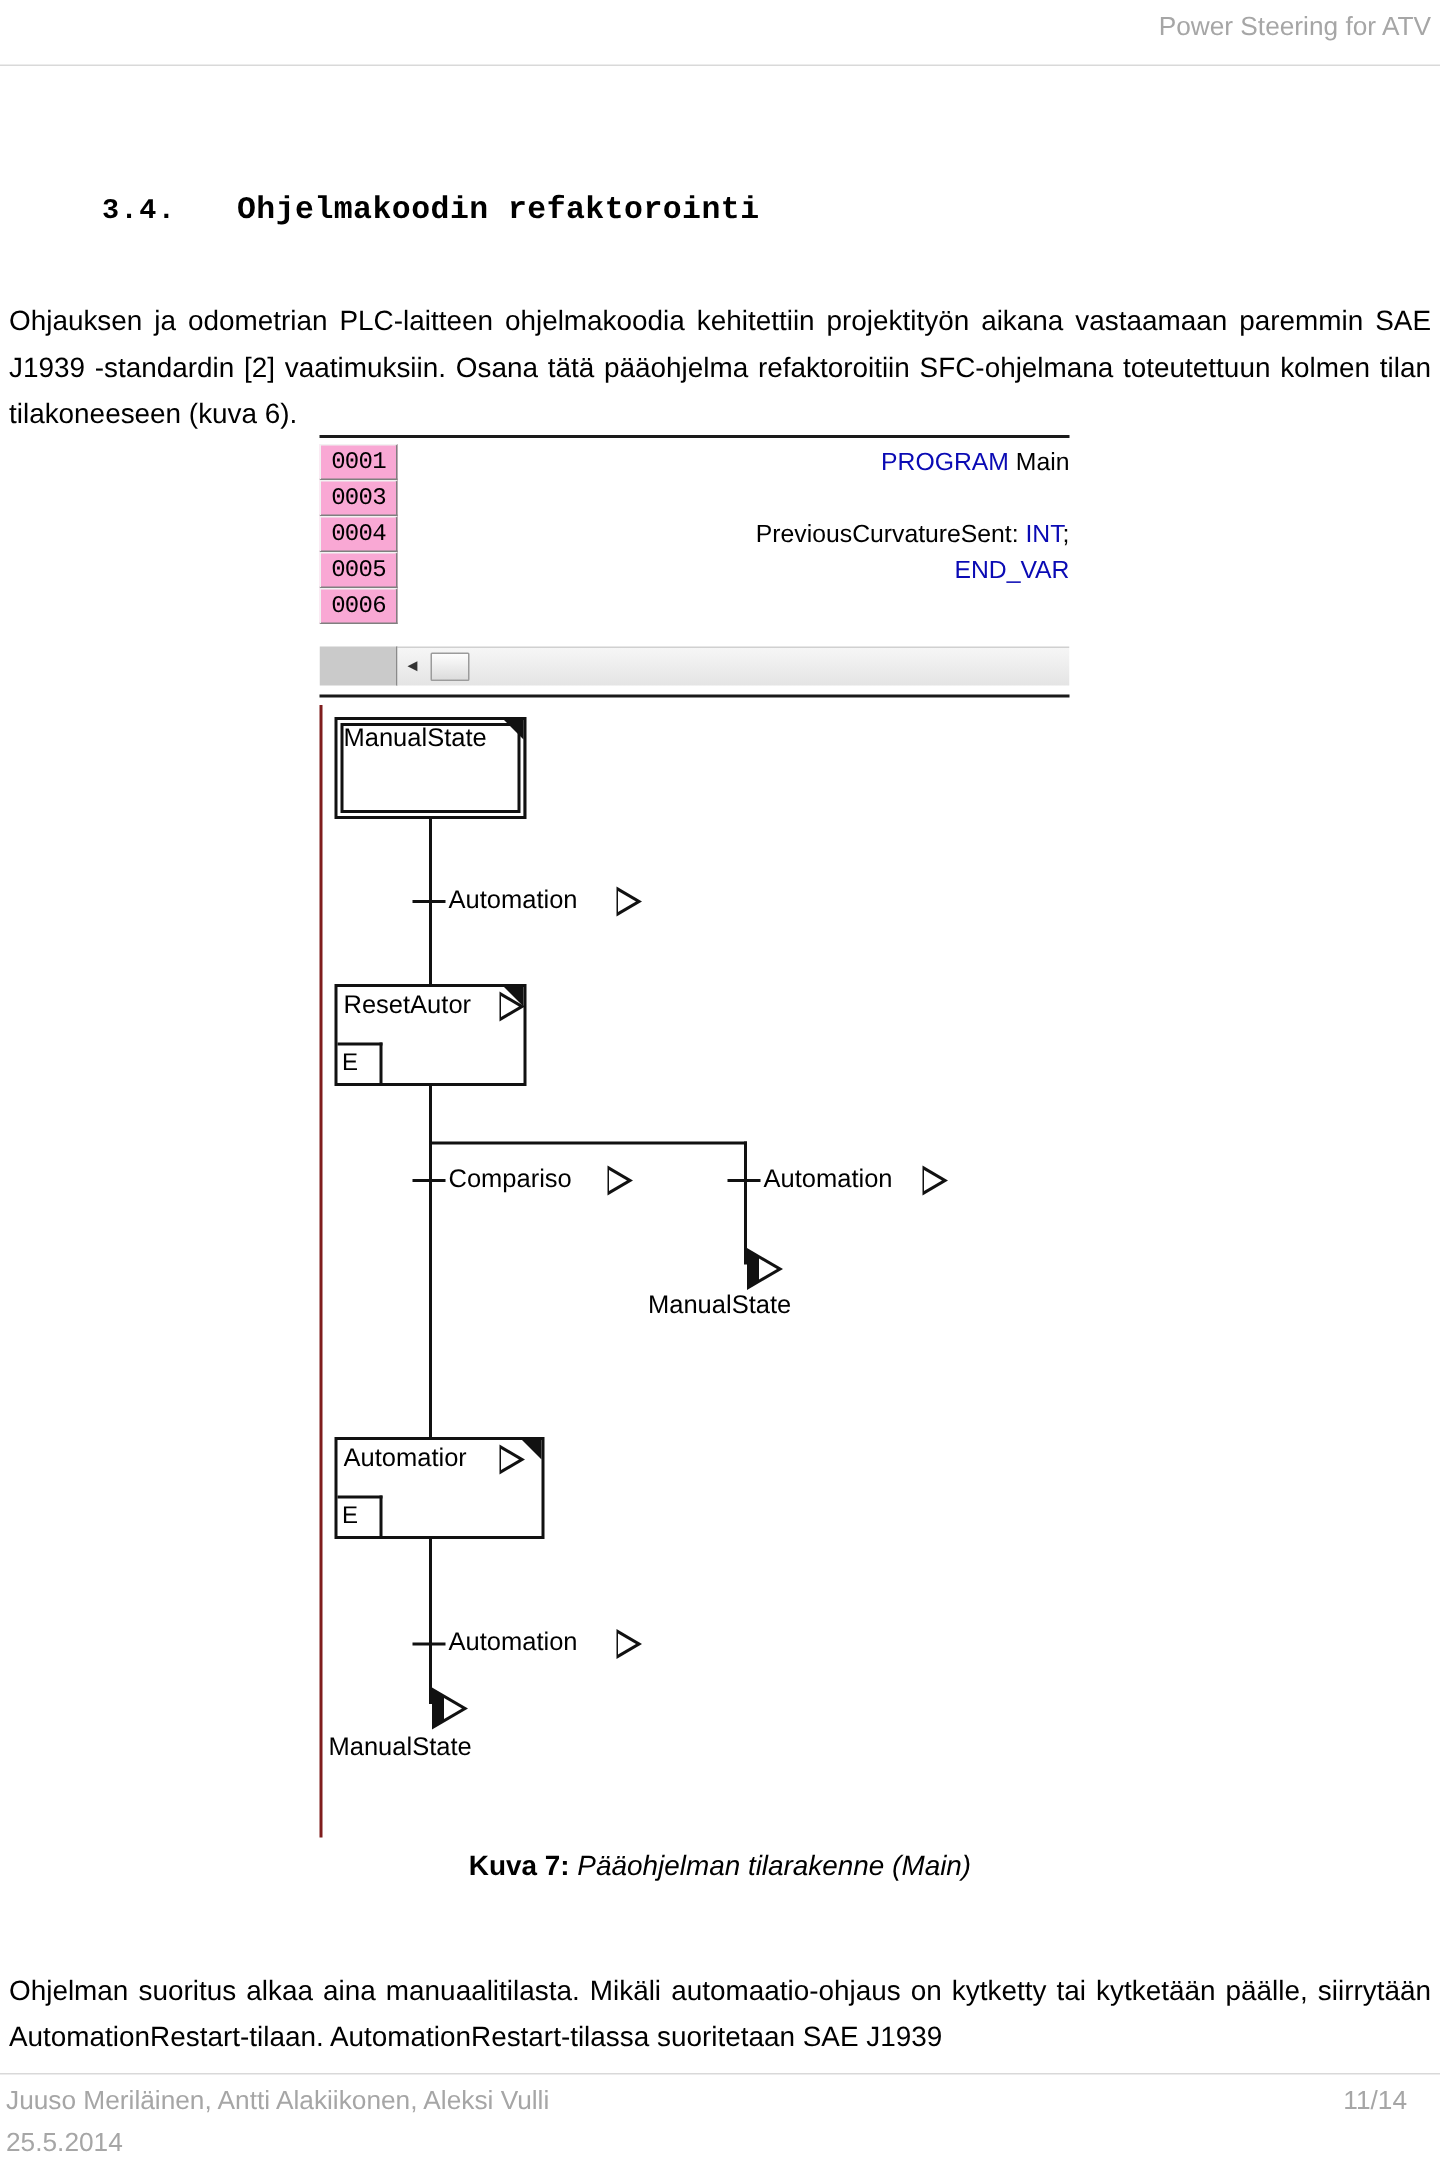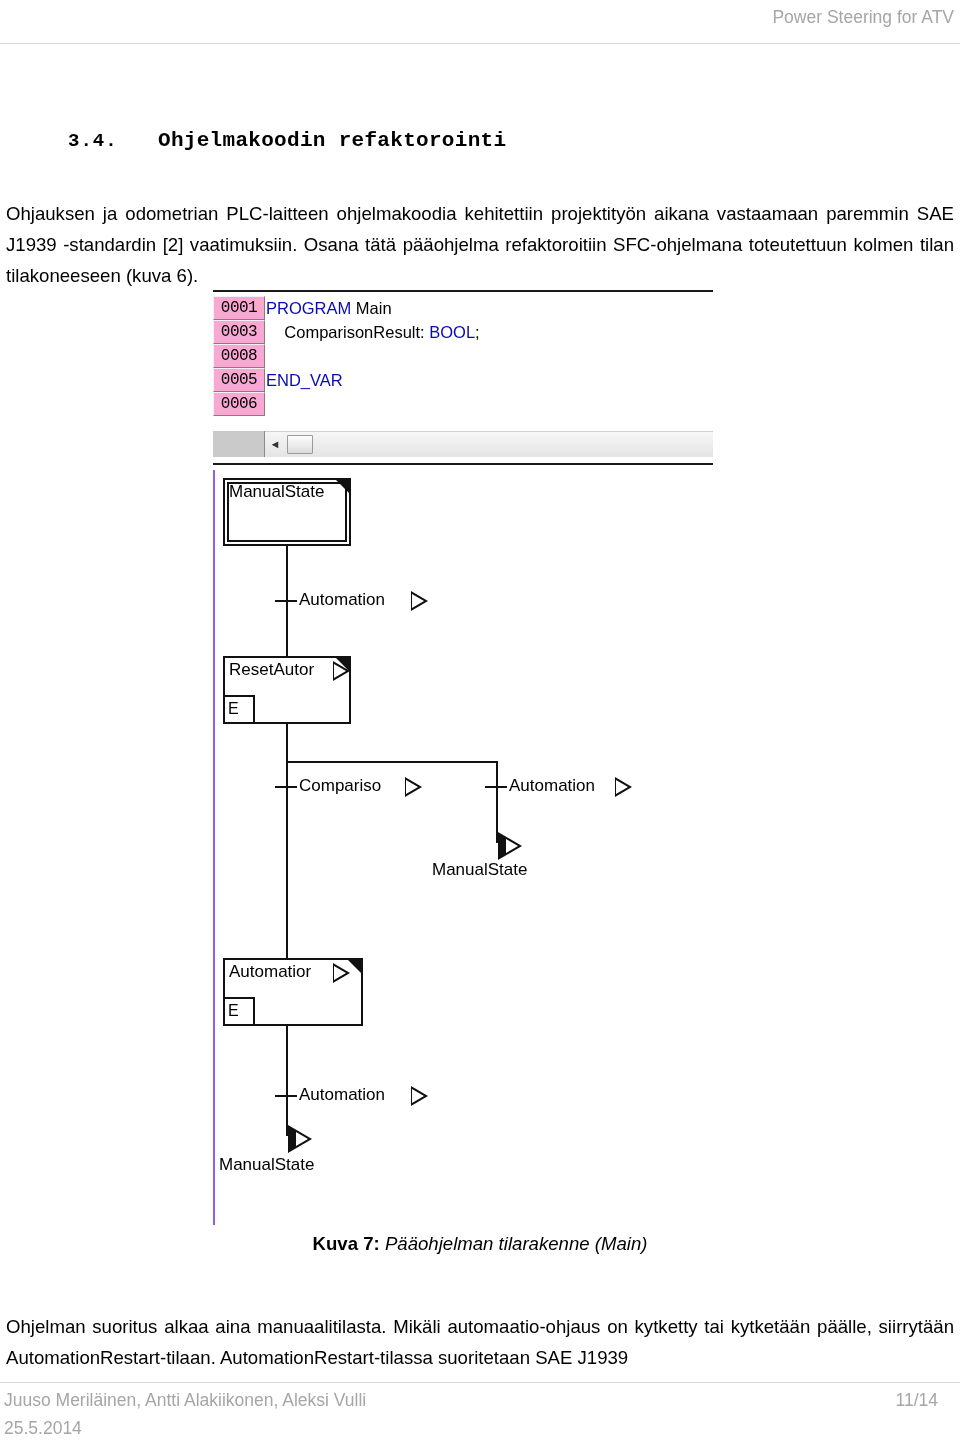--- a/index.html
+++ b/index.html
@@ -138,20 +138,21 @@
     letter-spacing: -0.5px;
   }
   .code-text {
     flex: 1;
     font-family: "Liberation Sans", sans-serif;
     font-size: 16.5px;
     line-height: 24px;
     white-space: pre;
     padding-left: 1px;
     color: #000;
+    text-align: right;
   }
   .kw { color: #0a0ab4; }
   .ty { color: #0a0ab4; }
   .pl { color: #000000; }
 
   .code-hscroll {
     position: absolute;
     left: 0; bottom: 6px;
     width: 500px;
     height: 26px;
@@ -189,21 +190,21 @@
     border-radius: 1px;
     box-sizing: border-box;
   }
 
   
   .sfc-area {
     position: absolute;
     left: 0; top: 180px;
     width: 500px;
     height: 755px;
-    border-left: 2px solid #8b5cf6;
+    border-left: 2px solid #7f1d1d;
     box-sizing: border-box;
   }
 
   .sfc-step {
     position: absolute;
     background: #ffffff;
     border: 2px solid #111;
     box-sizing: border-box;
   }
   .sfc-step.initial {
@@ -351,24 +352,24 @@
   <div class="figure">
 
     <div class="code-panel">
       <div class="code-lines">
           <div class="code-line">
             <div class="ln">0001</div>
             <div class="code-text"><span class="kw">PROGRAM</span><span class="pl"> Main</span></div>
           </div>
           <div class="code-line">
             <div class="ln">0003</div>
-            <div class="code-text"><span class="pl">    ComparisonResult: </span><span class="ty">BOOL</span><span class="pl">;</span></div>
           </div>
           <div class="code-line">
-            <div class="ln">0008</div>
+            <div class="ln">0004</div>
+            <div class="code-text"><span class="pl">    PreviousCurvatureSent: </span><span class="ty">INT</span><span class="pl">;</span></div>
           </div>
           <div class="code-line">
             <div class="ln">0005</div>
             <div class="code-text"><span class="kw">END_VAR</span></div>
           </div>
           <div class="code-line">
             <div class="ln">0006</div>
             <div class="code-text"><span class="pl"></span></div>
           </div>
         </div>

